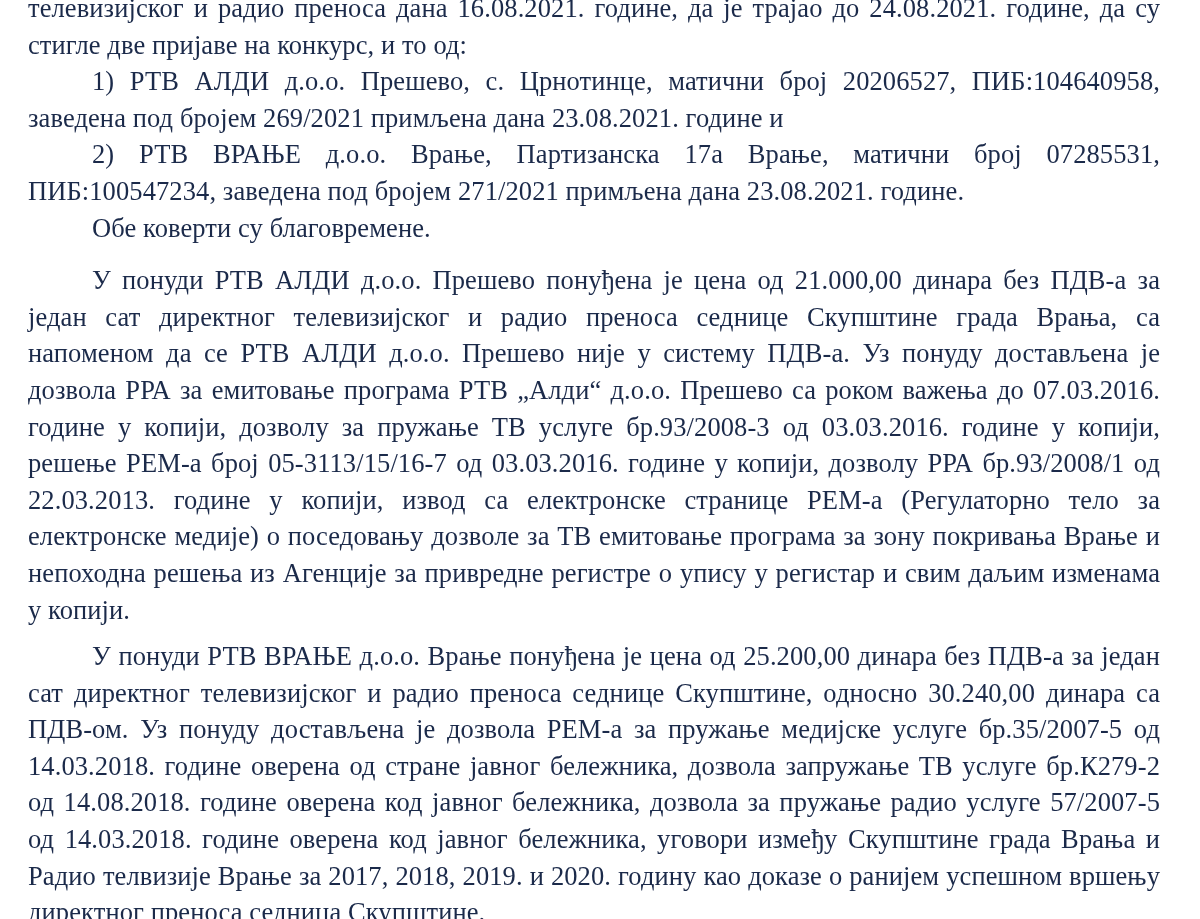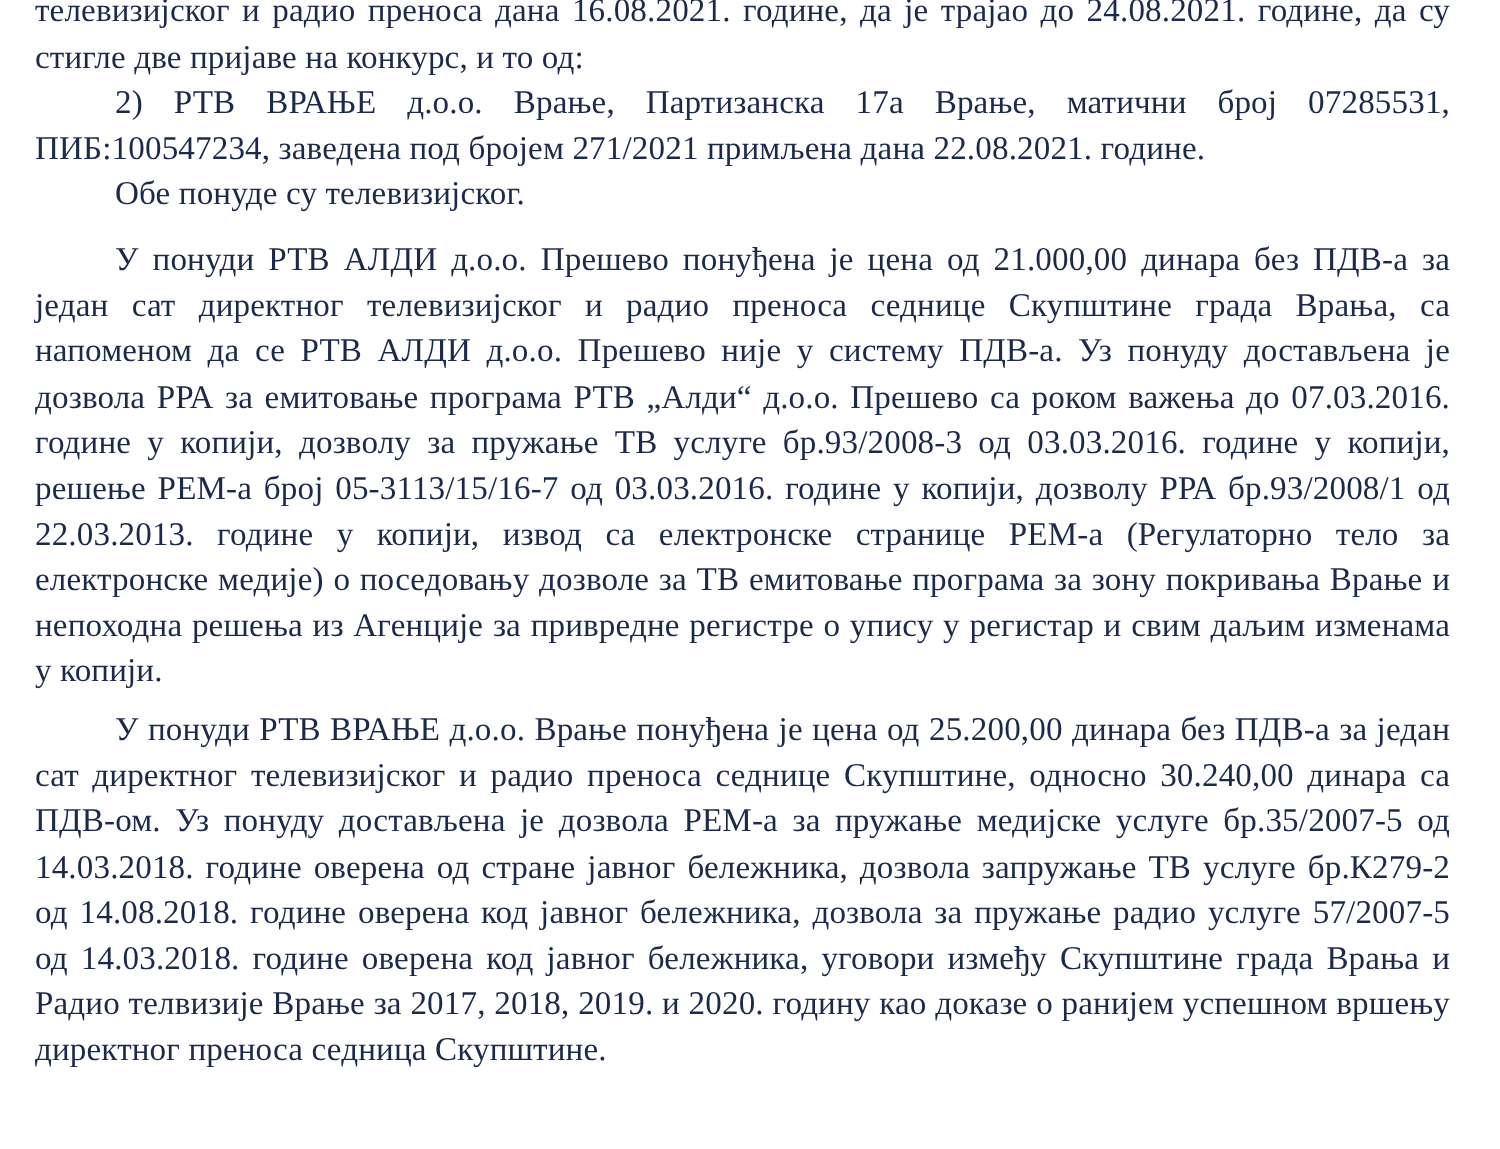--- a/index.html
+++ b/index.html
@@ -44,24 +44,25 @@
   }
 </style>
 </head>
 <body>
 
 <div class="page">
   <div class="doc-body">
 
     <p class="para clipped-top">телевизијског и радио преноса дана 16.08.2021. године, да је трајао до 24.08.2021. године, да су стигле две пријаве на конкурс, и то од:</p>
 
+    <p class="para indent">1) РТВ АЛДИ д.о.о. Прешево, с. Црнотинце, матични број 20206527, ПИБ:104640958, заведена под бројем 269/2021 примљена дана 23.08.2021. године и</p>
 
-    <p class="para indent">2) РТВ ВРАЊЕ д.о.о. Врање, Партизанска 17а Врање, матични број 07285531, ПИБ:100547234, заведена под бројем 271/2021 примљена дана 22.08.2021. године.</p>
+    <p class="para indent">2) РТВ ВРАЊЕ д.о.о. Врање, Партизанска 17а Врање, матични број 07285531, ПИБ:100547234, заведена под бројем 271/2021 примљена дана 23.08.2021. године.</p>
 
-    <p class="para indent">Обе понуде су телевизијског.</p>
+    <p class="para indent">Обе коверти су благовремене.</p>
 
 
     <div class="spacer-md"></div>
 
     <p class="para indent">У понуди РТВ АЛДИ д.о.о. Прешево понуђена је цена од 21.000,00 динара без ПДВ-а за један сат директног телевизијског и радио преноса седнице Скупштине града Врања, са напоменом да се РТВ АЛДИ д.о.о. Прешево није у систему ПДВ-а. Уз понуду достављена је дозвола РРА за емитовање програма РТВ „Алди“ д.о.о. Прешево са роком важења до 07.03.2016. године у копији, дозволу за пружање ТВ услуге бр.93/2008-3 од 03.03.2016. године у копији, решење РЕМ-а број 05-3113/15/16-7 од 03.03.2016. године у копији, дозволу РРА бр.93/2008/1 од 22.03.2013. године у копији, извод са електронске странице РЕМ-а (Регулаторно тело за електронске медије) о поседовању дозволе за ТВ емитовање програма за зону покривања Врање и непоходна решења из Агенције за привредне регистре о упису у регистар и свим даљим изменама у копији.</p>
 
     <div class="spacer-sm"></div>
 
     <p class="para indent">У понуди РТВ ВРАЊЕ д.о.о. Врање понуђена је цена од 25.200,00 динара без ПДВ-а за један сат директног телевизијског и радио преноса седнице Скупштине, односно 30.240,00 динара са ПДВ-ом. Уз понуду достављена је дозвола РЕМ-а за пружање медијске услуге бр.35/2007-5 од 14.03.2018. године оверена од стране јавног бележника, дозвола запружање ТВ услуге бр.К279-2 од 14.08.2018. године оверена код јавног бележника, дозвола за пружање радио услуге 57/2007-5 од 14.03.2018. године оверена код јавног бележника, уговори између Скупштине града Врања и Радио телвизије Врање за 2017, 2018, 2019. и 2020. годину као доказе о ранијем успешном вршењу директног преноса седница Скупштине.</p>
 

